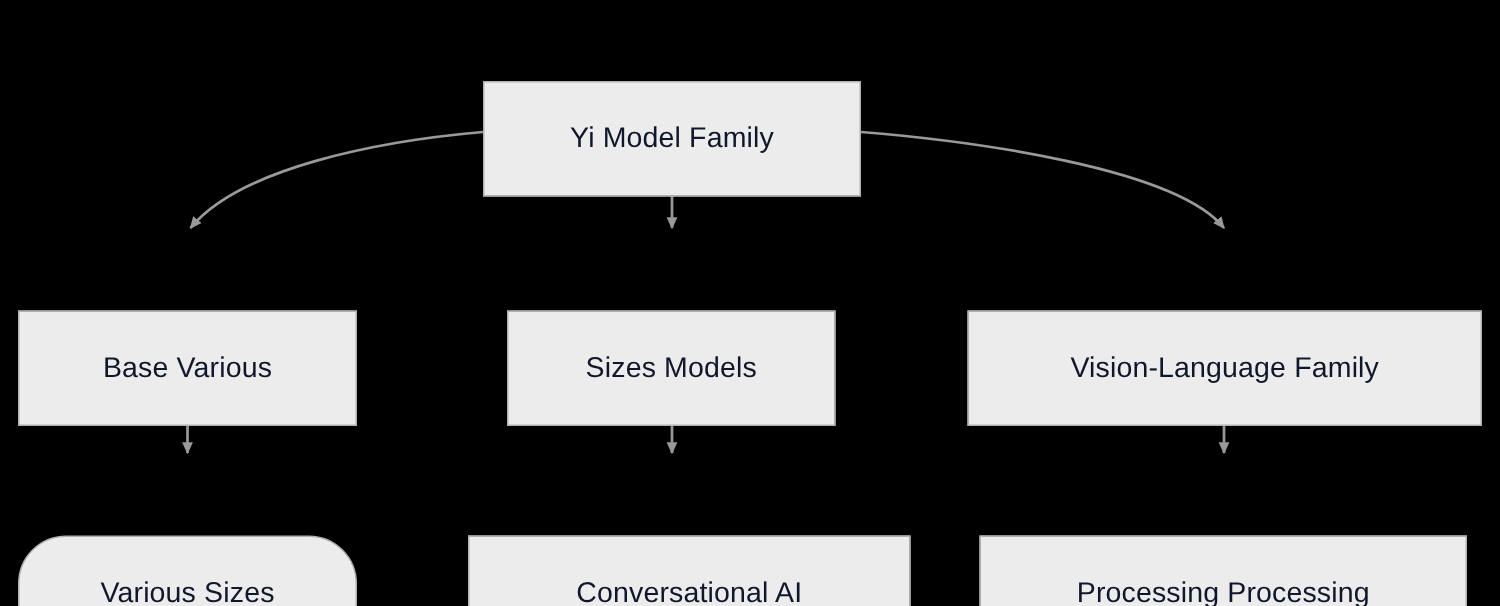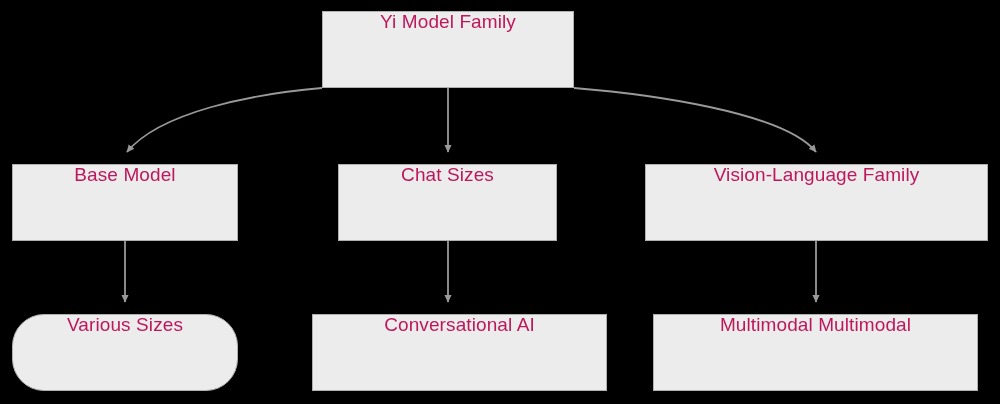--- a/index.html
+++ b/index.html
@@ -26,28 +26,29 @@
     width: 1000px;
     height: 404px;
     pointer-events: none;
   }
   .node {
     position: absolute;
     box-sizing: border-box;
     background: #ececec;
     border: 1px solid #b0b0b0;
     display: flex;
-    align-items: flex-start;
+    align-items: center;
     justify-content: center;
-    color: #be185d;
+    color: #0f172a;
     font-size: 19px;
     font-family: "Liberation Sans", sans-serif;
     line-height: 1;
     letter-spacing: 0.1px;
     white-space: nowrap;
+    margin-top: 43px;
   }
   .node-label {
     pointer-events: none;
   }
   
   #node-root        { left: 322px; top: 11px;  width: 252px; height: 77px; }
   #node-base        { left: 12px;  top: 164px; width: 226px; height: 77px; }
   #node-chat        { left: 338px; top: 164px; width: 219px; height: 77px; }
   #node-vision      { left: 645px; top: 164px; width: 343px; height: 77px; }
   #node-sizes       { left: 12px;  top: 314px; width: 226px; height: 77px; border-radius: 32px; }
@@ -77,36 +78,36 @@
     <path d="M448,241 L448,302" fill="none" stroke="#999999" stroke-width="1.8" marker-end="url(#arrowhead)"></path>
 
     <path d="M816,241 L816,302" fill="none" stroke="#999999" stroke-width="1.8" marker-end="url(#arrowhead)"></path>
   </svg>
 
   <div class="node" id="node-root">
     <span class="node-label">Yi Model Family</span>
   </div>
 
   <div class="node" id="node-base">
-    <span class="node-label">Base Model</span>
+    <span class="node-label">Base Various</span>
   </div>
 
   <div class="node" id="node-chat">
-    <span class="node-label">Chat Sizes</span>
+    <span class="node-label">Sizes Models</span>
   </div>
 
   <div class="node" id="node-vision">
     <span class="node-label">Vision-Language Family</span>
   </div>
 
   <div class="node" id="node-sizes">
     <span class="node-label">Various Sizes</span>
   </div>
 
   <div class="node" id="node-conv">
     <span class="node-label">Conversational AI</span>
   </div>
 
   <div class="node" id="node-multimodal">
-    <span class="node-label">Multimodal Multimodal</span>
+    <span class="node-label">Processing Processing</span>
   </div>
 
 </div>
 
 </body></html>

